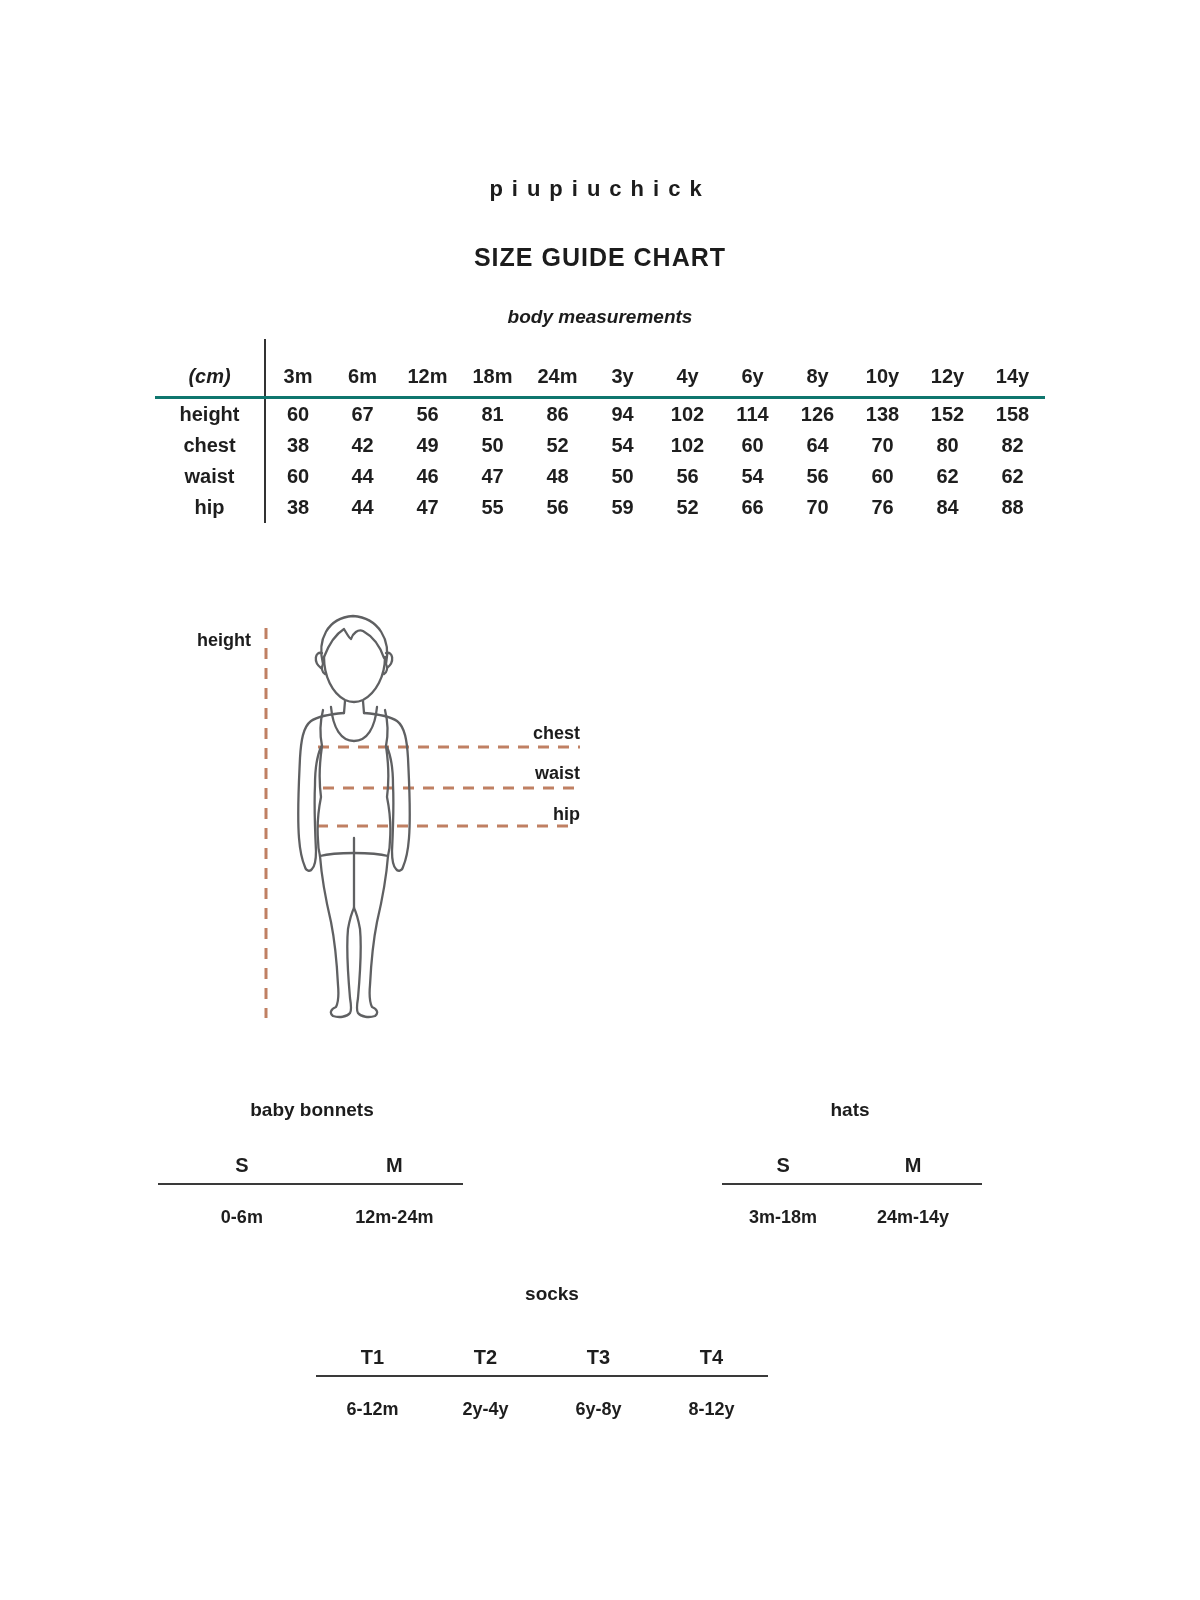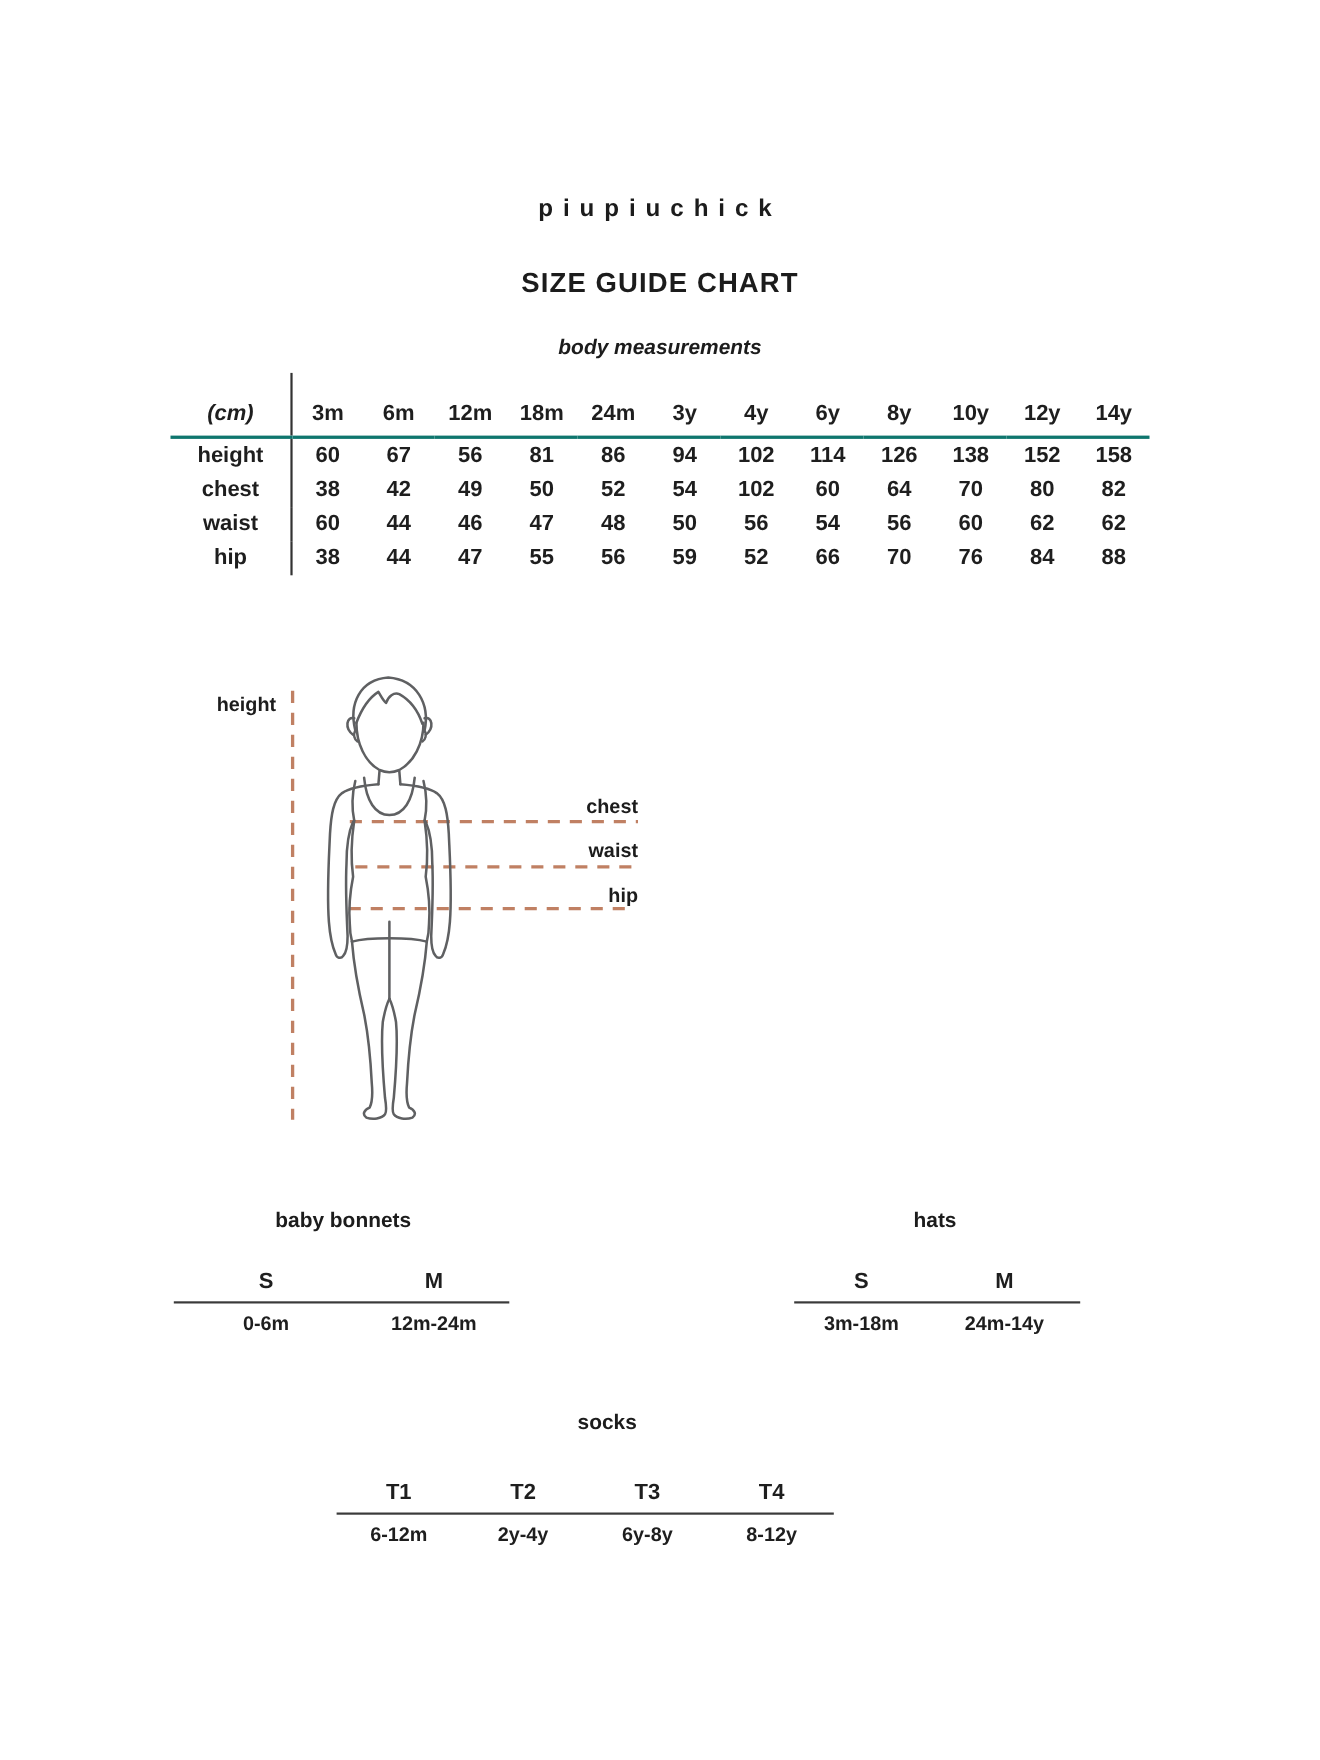--- a/index.html
+++ b/index.html
@@ -64,21 +64,21 @@
     font-size:19px;text-align:center;color:#1c1c1c;
   }
   .size-table{position:absolute;}
   .size-row{display:flex;}
   .size-row.hdr{border-bottom:2.5px solid #3a3a3a;}
   .size-cell{
     text-align:center;
     display:flex;align-items:flex-end;justify-content:center;
   }
   .size-table .hdr .size-cell{font-size:20px;padding-bottom:6px;}
-  .size-table .val .size-cell{font-size:18px;padding-top:8px;align-items:flex-start;}
+  .size-table .val .size-cell{font-size:18px;padding-top:22px;align-items:flex-start;}
 </style>
 </head>
 <body>
 
 <div class="page">
 
   <div class="abs brand">piupiuchick</div>
   <div class="abs main-title">SIZE GUIDE CHART</div>
   <div class="abs sub-title">body measurements</div>
 
@@ -259,21 +259,21 @@
       <div class="size-cell" style="width:47%;">S</div>
       <div class="size-cell" style="width:53%;">M</div>
     </div>
     <div class="size-row val">
       <div class="size-cell" style="width:47%;">3m-18m</div>
       <div class="size-cell" style="width:53%;">24m-14y</div>
     </div>
   </div>
 
   <div class="abs sec-title" style="left:452px;top:1283px;width:200px;">socks</div>
-  <div class="size-table" style="left:306px;top:1340px;width:452px;">
+  <div class="size-table" style="left:316px;top:1340px;width:452px;">
     <div class="size-row hdr" style="height:35px;">
       <div class="size-cell" style="width:25%;">T1</div>
       <div class="size-cell" style="width:25%;">T2</div>
       <div class="size-cell" style="width:25%;">T3</div>
       <div class="size-cell" style="width:25%;">T4</div>
     </div>
     <div class="size-row val">
       <div class="size-cell" style="width:25%;">6-12m</div>
       <div class="size-cell" style="width:25%;">2y-4y</div>
       <div class="size-cell" style="width:25%;">6y-8y</div>

